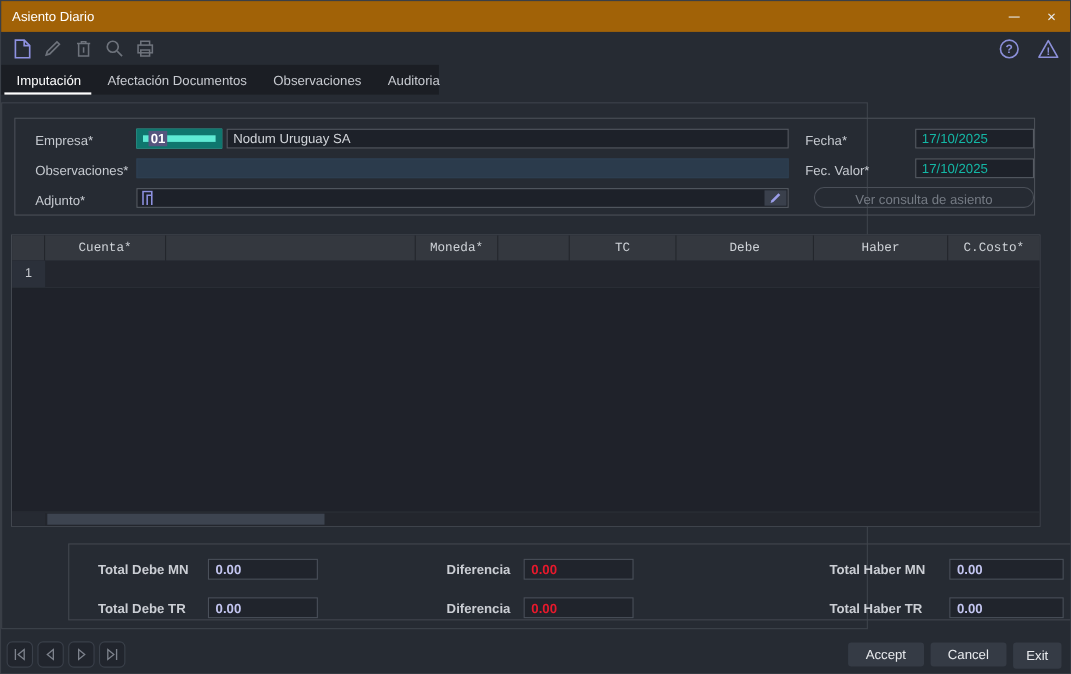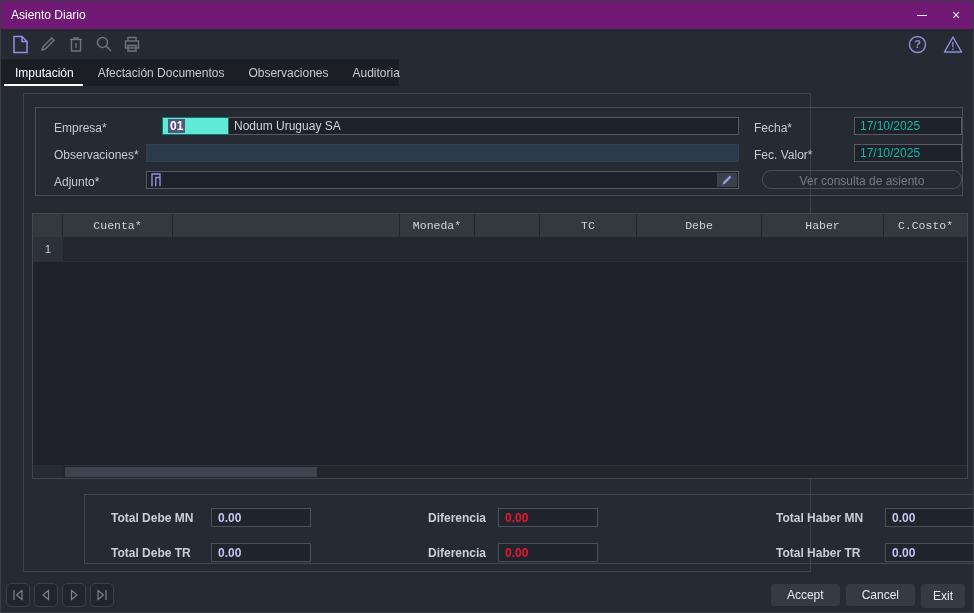--- a/index.html
+++ b/index.html
@@ -1,21 +1,21 @@
 <!DOCTYPE html>
 <html><head>
 <meta charset="utf-8">
 <style>
   html,body{margin:0;padding:0;background:#14161a;}
   body{font-family:"Liberation Sans","DejaVu Sans",sans-serif;}
   .window{position:relative;width:974px;height:613px;background:#262B33;overflow:hidden;
           border:1px solid #3A3F47;box-sizing:border-box;}
 
   
-  .titlebar{position:absolute;top:0;left:0;right:0;height:28px;background:#701a75;
+  .titlebar{position:absolute;top:0;left:0;right:0;height:28px;background:#a16207;
             display:flex;align-items:center;}
   .titlebar .title{padding-left:10px;font-size:12px;color:#FFFFFF;}
   .win-btns{margin-left:auto;display:flex;height:100%;}
   .win-btn{width:34px;height:100%;display:flex;align-items:center;justify-content:center;
            color:#E8E9EB;font-size:14px;cursor:default;}
   .min-bar{display:inline-block;width:10px;height:1px;background:#E8E9EB;}
 
   
   .toolbar{position:absolute;top:28px;left:0;right:0;height:30px;display:flex;
            align-items:center;padding-left:5px;}
@@ -25,31 +25,31 @@
 
   
   .tabstrip{position:absolute;top:58px;left:0;width:398px;height:27px;background:#1B1E24;
             display:flex;align-items:stretch;padding-left:2px;box-sizing:border-box;}
   .tab{padding:0 12px;display:flex;align-items:center;font-size:12px;color:#C8CBD1;
        position:relative;white-space:nowrap;}
   .tab.active{color:#FFFFFF;}
   .tab.active::after{content:"";position:absolute;left:1px;right:3px;bottom:0;height:2px;background:#FFFFFF;}
 
   
-  .outer-panel{position:absolute;left:22px;top:92px;width:788px;height:479px;
+  .outer-panel{position:absolute;left:0;top:92px;width:788px;height:479px;
                border:1px solid #3E434B;box-sizing:border-box;}
 
   
   .form-box{position:absolute;left:11px;top:13px;width:928px;height:89px;
             border:1px solid #4A4F57;box-sizing:border-box;}
   .f-label{position:absolute;font-size:12px;color:#C6CAD0;white-space:nowrap;}
   .inp{position:absolute;height:18px;box-sizing:border-box;background:#1D2129;
        border:1px solid #565B63;color:#D2D5DA;font-size:12px;padding:0 5px;
        display:flex;align-items:center;white-space:nowrap;}
-  .inp.focused{border:1px solid #0f766e;background:#5eead4;margin-left:16px;}
+  .inp.focused{border:6px solid #0f766e;background:#5eead4;}
   .sel{background:#55557E;color:#FFFFFF;padding:0 2px;font-weight:bold;}
   .inp.obs{background:#2B3B4C;border:1px solid #2E4052;}
   .inp.date{color:#14b8a6;}
   .adj-edit-btn{position:absolute;right:1px;top:1px;width:20px;height:14px;background:#3A404C;
                 display:flex;align-items:center;justify-content:center;cursor:pointer;}
   .ghost-btn{position:absolute;box-sizing:border-box;border:1px solid #4A4F58;border-radius:9px;
              background:transparent;color:#757B84;font-size:12px;display:flex;
              align-items:flex-end;justify-content:center;cursor:default;}
 
   

